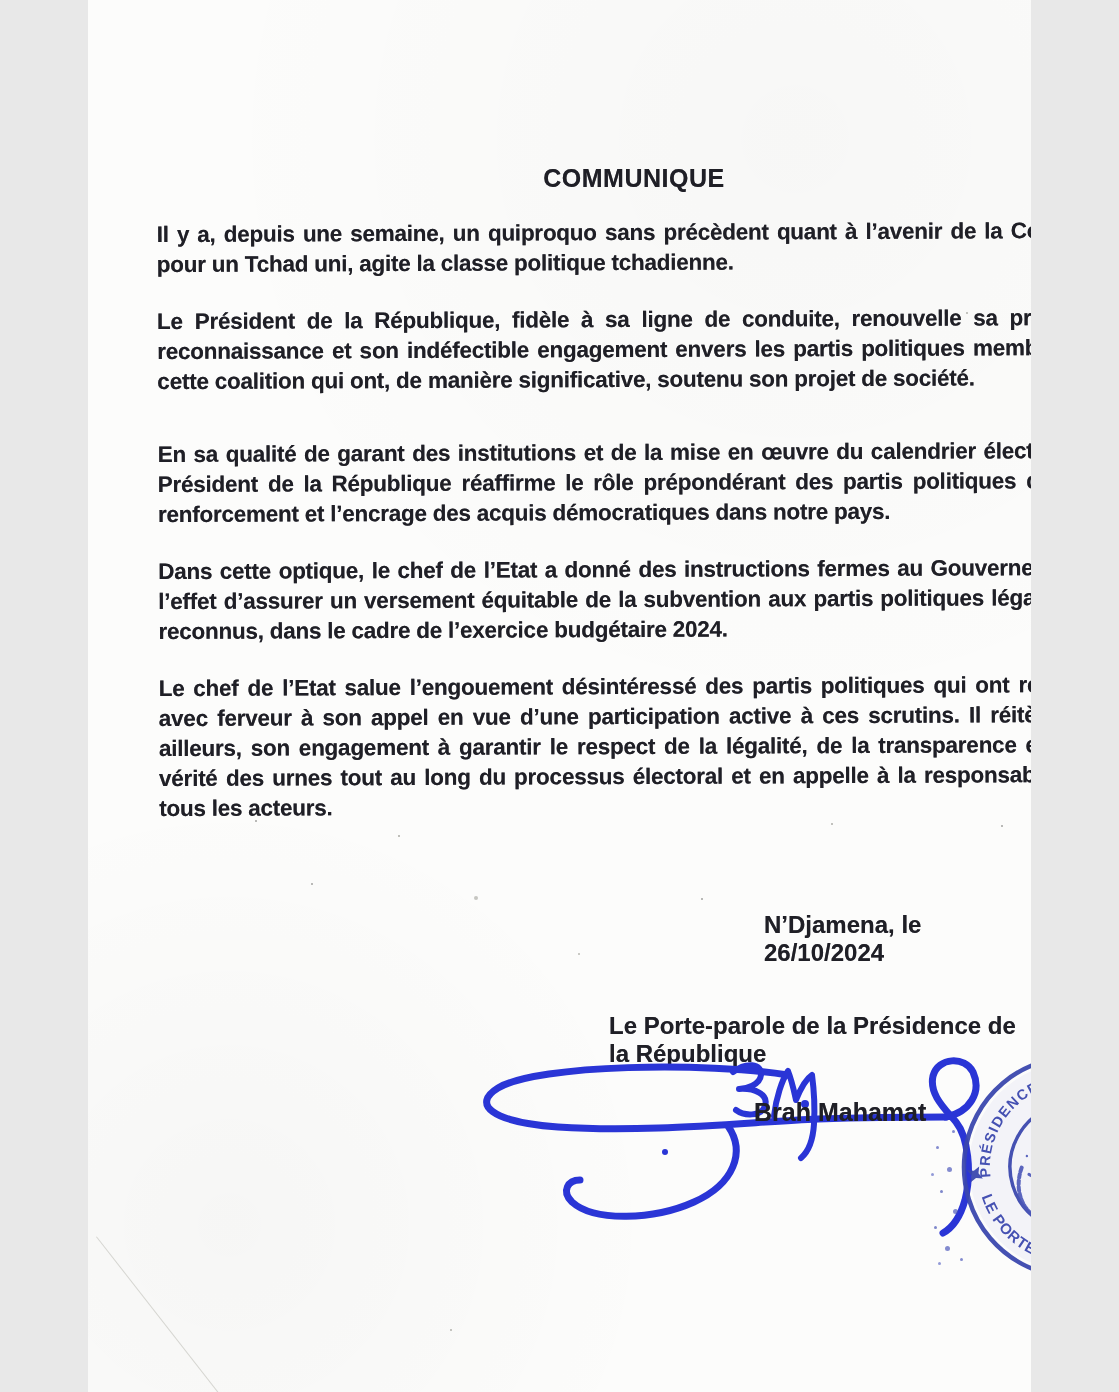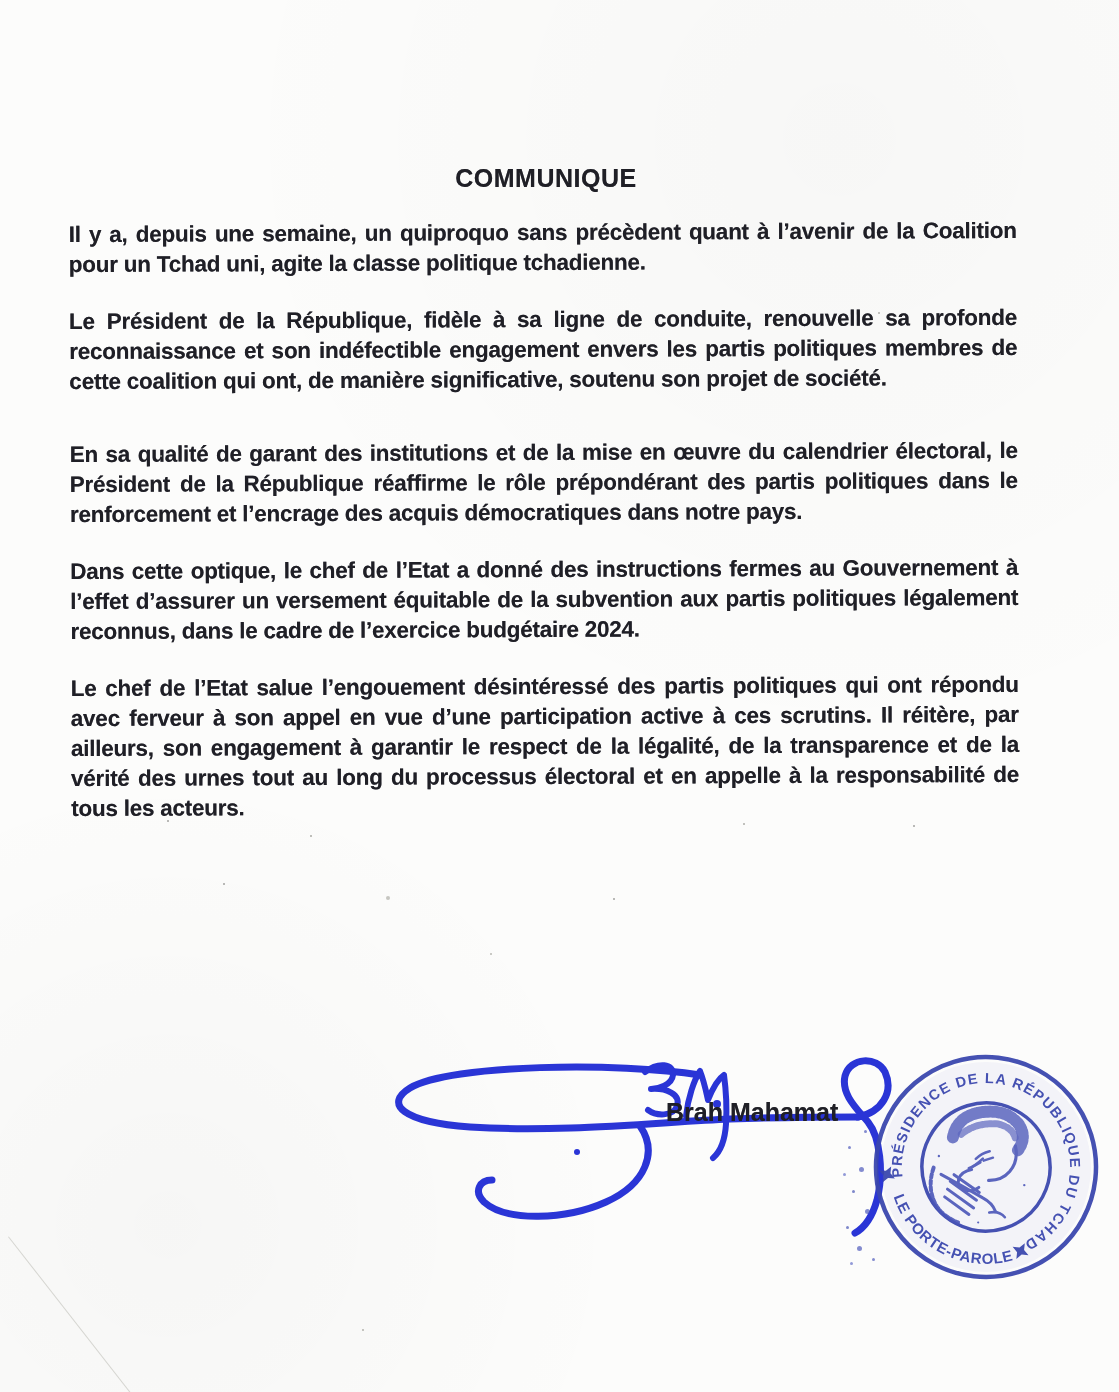--- a/index.html
+++ b/index.html
@@ -1,17 +1,17 @@
 <!DOCTYPE html>
 <html><head>
 <meta charset="utf-8">
 <style>
   html,body{margin:0;padding:0;background:#e8e8e8;}
   .page{
-    position:relative; width:1119px; height:1392px; margin:0 auto;
+    position:relative; width:943px; height:1392px; margin:0 auto;
     background:
       radial-gradient(circle at 75% 10%, rgba(0,0,0,0.018), transparent 42%),
       radial-gradient(circle at 15% 88%, rgba(0,0,0,0.025), transparent 30%),
       #fcfcfb;
     overflow:hidden;
     font-family:"Liberation Sans", sans-serif;
     color:#1f1f26;
   }
   .doc-title{
     position:absolute; top:164px; left:0; width:1092px; text-align:center;
@@ -75,21 +75,23 @@
   <h1 class="doc-title">COMMUNIQUE</h1>
 
   <div class="body-text">
     <p>Il y a, depuis une semaine, un quiproquo sans précèdent quant à l’avenir de la Coalition pour un Tchad uni, agite la classe politique tchadienne.</p>
     <p>Le Président de la République, fidèle à sa ligne de conduite, renouvelle sa profonde reconnaissance et son indéfectible engagement envers les partis politiques membres de cette coalition qui ont, de manière significative, soutenu son projet de société.</p>
     <p class="gap-before">En sa qualité de garant des institutions et de la mise en œuvre du calendrier électoral, le Président de la République réaffirme le rôle prépondérant des partis politiques dans le renforcement et l’encrage des acquis démocratiques dans notre pays.</p>
     <p>Dans cette optique, le chef de l’Etat a donné des instructions fermes au Gouvernement à l’effet d’assurer un versement équitable de la subvention aux partis politiques légalement reconnus, dans le cadre de l’exercice budgétaire 2024.</p>
     <p>Le chef de l’Etat salue l’engouement désintéressé des partis politiques qui ont répondu avec ferveur à son appel en vue d’une participation active à ces scrutins. Il réitère, par ailleurs, son engagement à garantir le respect de la légalité, de la transparence et de la vérité des urnes tout au long du processus électoral et en appelle à la responsabilité de tous les acteurs.</p>
   </div>
 
+  <div class="dateline">N’Djamena, le 26/10/2024</div>
 
+  <div class="sign-heading">Le Porte-parole de la Présidence de la République</div>
 
   <svg class="signature-svg" width="520" height="200" viewBox="380 1040 520 200" fill="none">
     <g stroke="#2a35d6" stroke-linecap="round" stroke-linejoin="round" fill="none">
       <path stroke-width="7" d="M 700,1075 C 620,1062 450,1064 410,1088 C 384,1104 402,1122 470,1127 C 560,1133 660,1122 730,1119 C 790,1117 840,1117 858,1117"></path>
       <path stroke-width="7" d="M 858,1117 C 882,1112 894,1092 885,1072 C 877,1056 850,1057 845,1076 C 841,1094 856,1108 868,1122 C 880,1137 884,1172 877,1200 C 872,1218 864,1228 855,1233"></path>
       <path stroke-width="6" d="M 645,1072 C 658,1062 674,1063 673,1075 C 672,1085 658,1089 651,1089 C 666,1088 681,1094 677,1106 C 673,1117 656,1116 648,1110"></path>
       <path stroke-width="6" d="M 686,1116 C 688,1098 694,1080 700,1071 C 704,1081 706,1091 708,1100 C 712,1090 718,1079 724,1075 C 726,1090 727,1108 726,1124 C 725,1140 720,1152 713,1158"></path>
       <path stroke-width="7" d="M 640,1126 C 658,1152 646,1184 606,1202 C 566,1220 506,1222 484,1202 C 473,1191 480,1180 492,1180"></path>
       <circle cx="717" cy="1104" r="4" fill="#2a35d6" stroke="none"></circle>
       <circle cx="577" cy="1152" r="3" fill="#2a35d6" stroke="none"></circle>

